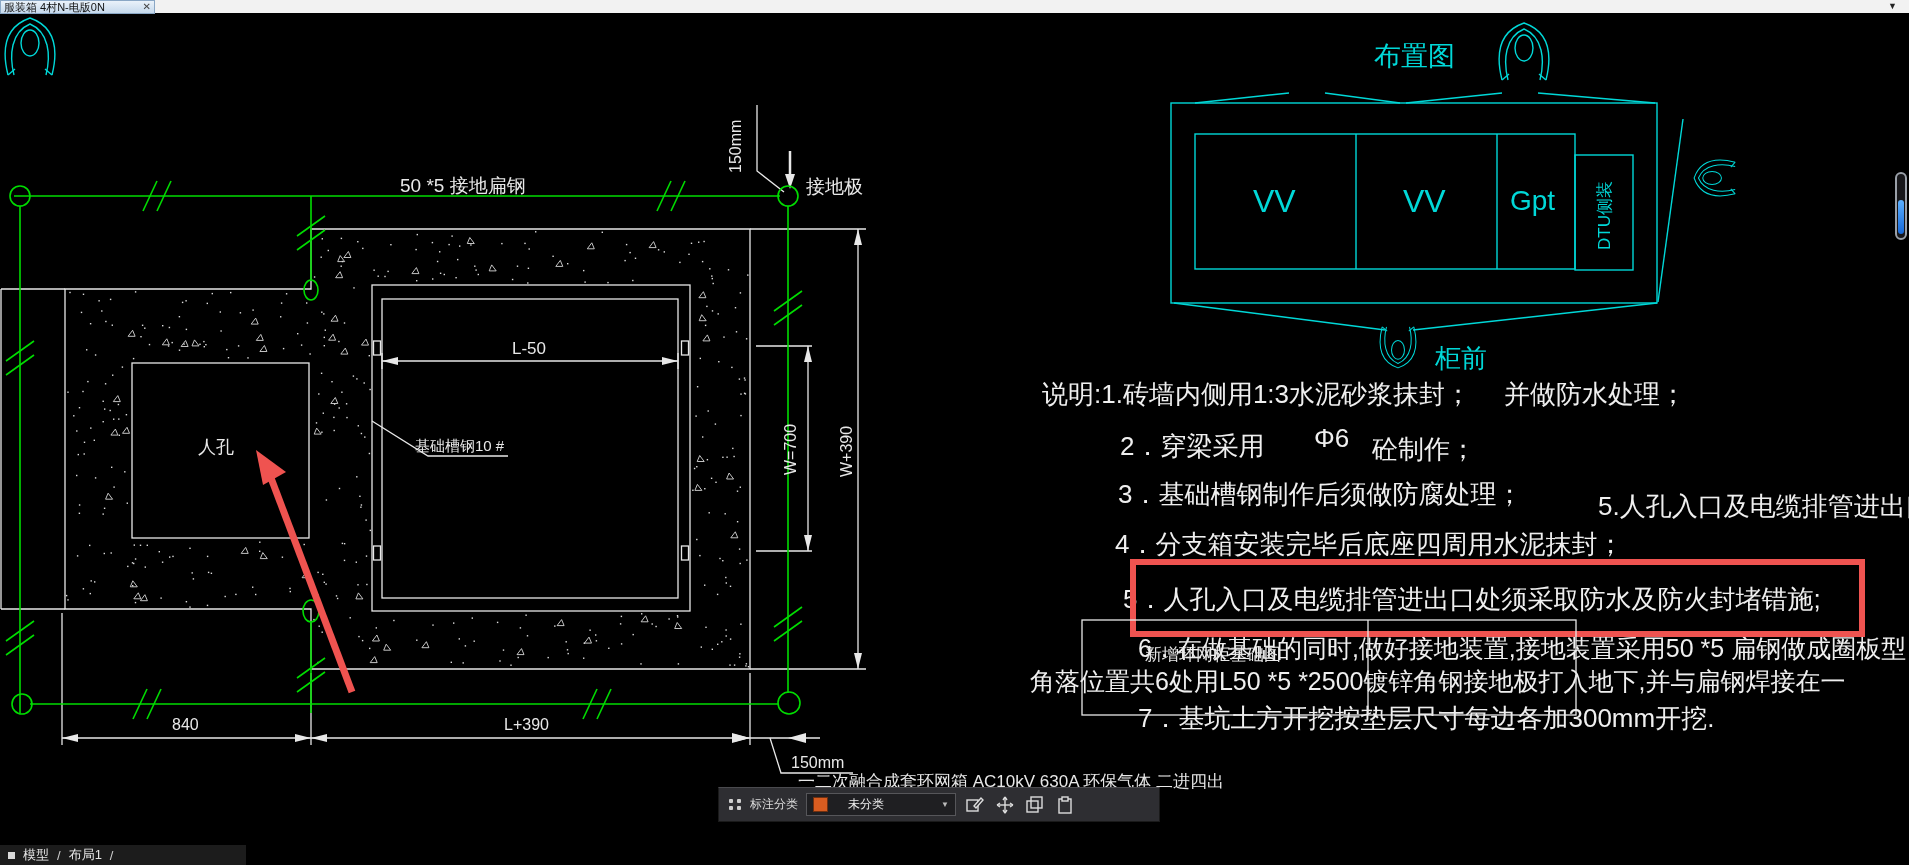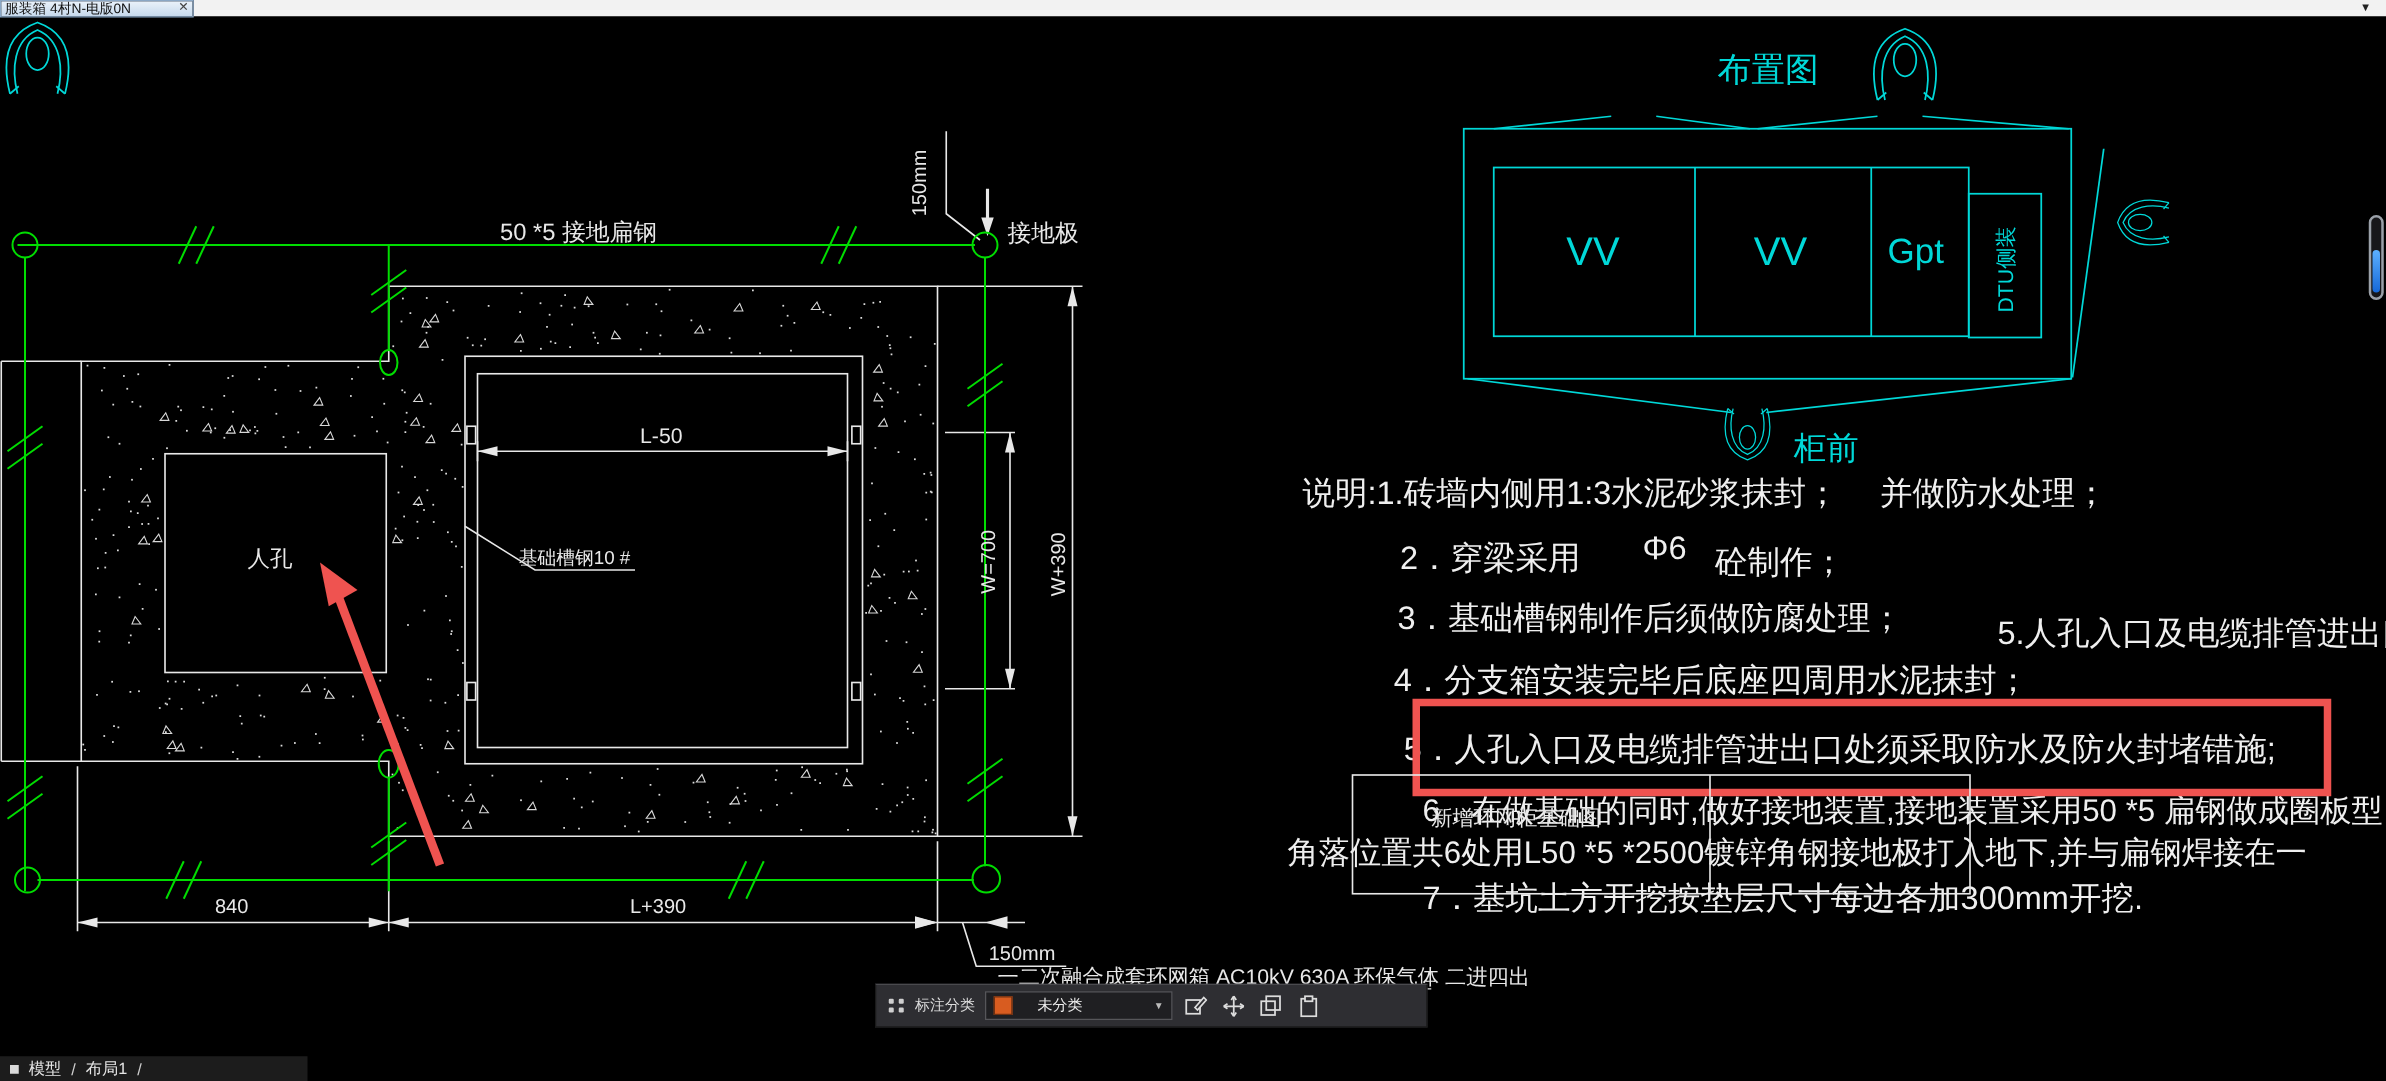--- a/index.html
+++ b/index.html
@@ -14,21 +14,21 @@
     color:#111;font-size:11px;line-height:12px;white-space:nowrap;overflow:hidden;
     display:flex;align-items:center;gap:2px;padding:0 3px;}
   #filetab .x{margin-left:auto;color:#444;font-size:10px;}
 
   
   svg text{font-family:"Liberation Sans", sans-serif;}
   .wtxt{fill:#e8e8e8;}
   .ctxt{fill:#00d8d8;}
 
   
-  #toolbar{position:absolute;left:700px;top:787px;width:442px;height:35px;background:#2e2e32;
+  #toolbar{position:absolute;left:718px;top:787px;width:442px;height:35px;background:#2e2e32;
     border:1px solid #1a1a1a;border-top:1px solid #4a4a4e;box-sizing:border-box;
     display:flex;align-items:center;gap:8px;padding:0 10px;}
   #toolbar .dots{display:grid;grid-template-columns:5px 5px;grid-gap:3px;}
   #toolbar .dots i{width:4px;height:4px;background:#cfcfcf;border-radius:1px;}
   #toolbar .lbl{color:#ddd;font-size:12px;white-space:nowrap;}
   #combo{width:150px;height:23px;background:#1f1f22;border:1px solid #56565a;
     display:flex;align-items:center;gap:20px;padding:0 6px;box-sizing:border-box;}
   #combo .sw{width:13px;height:13px;background:#d85c20;border:1px solid #703010;}
   #combo .val{color:#eee;font-size:12px;flex:1;}
   #combo .dd{color:#bbb;font-size:8px;}

